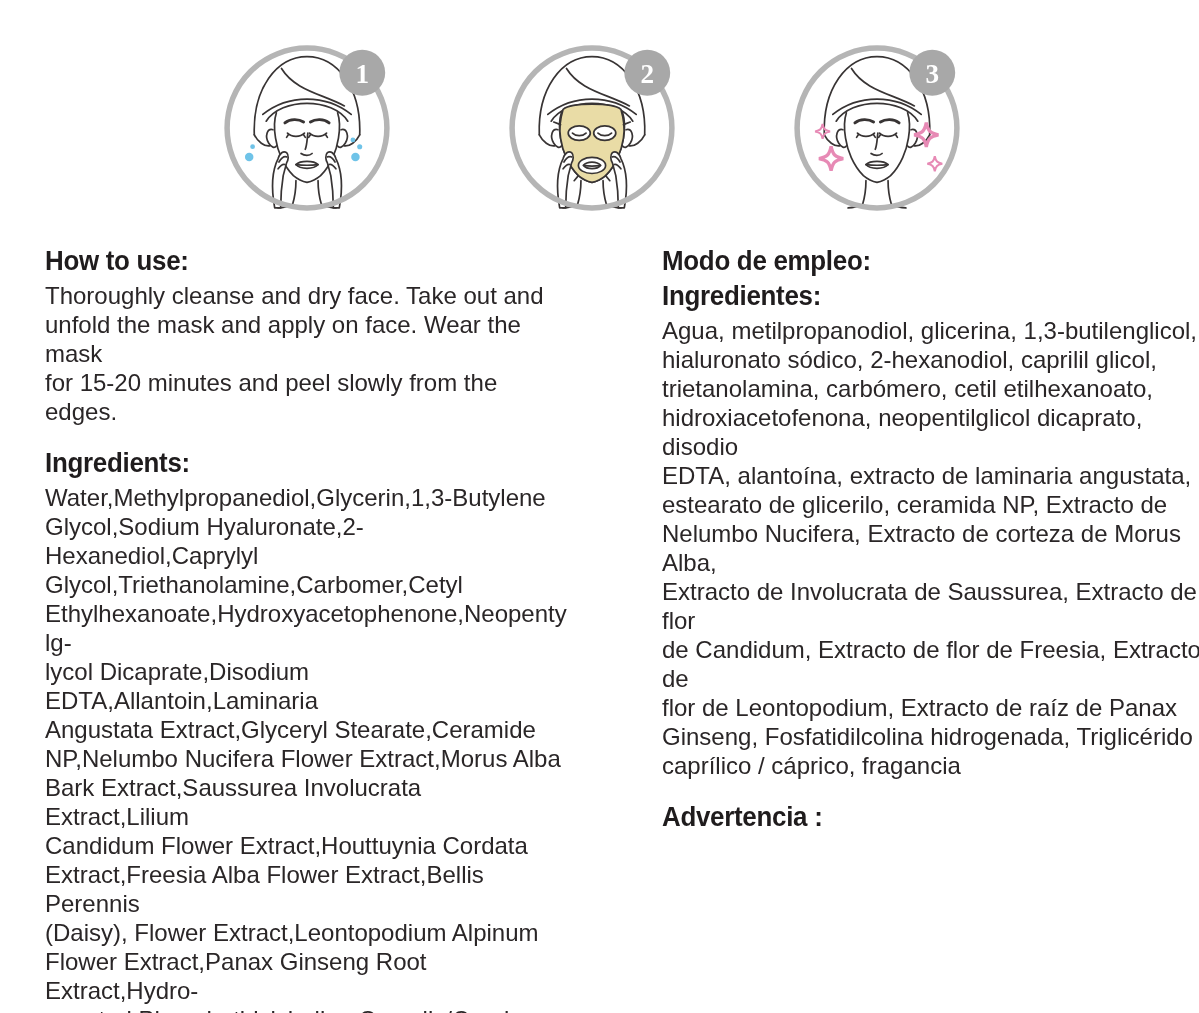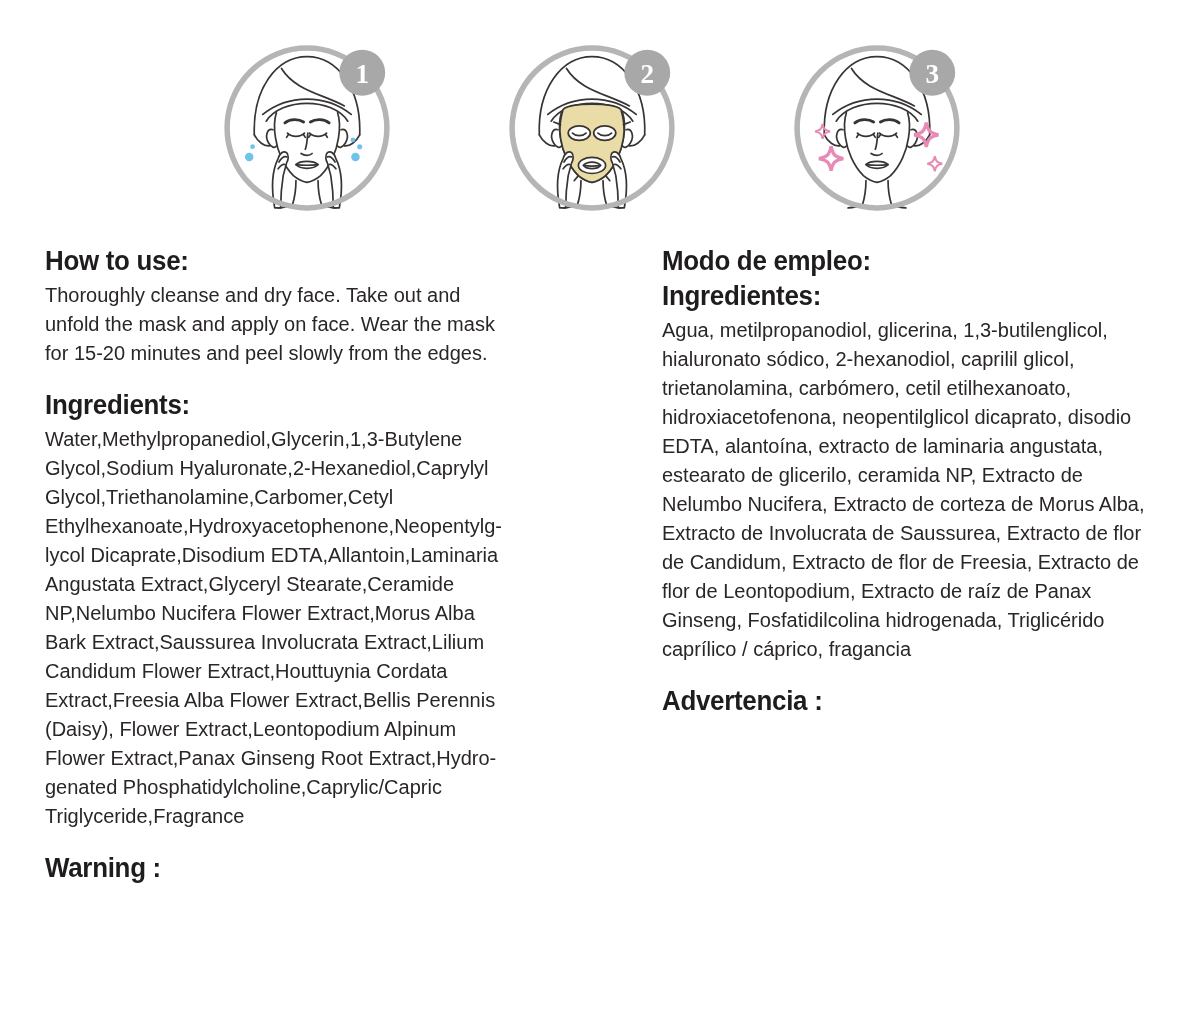--- a/index.html
+++ b/index.html
@@ -27,21 +27,21 @@
     font-size:27px;
     font-weight:bold;
     color:#1f1c1d;
     letter-spacing:-0.3px;
     margin:0 0 4px 0;
     line-height:31px;
     transform:scaleX(0.96);
     transform-origin:left center;
   }
   .section-body{
-    font-size:20px;
+    font-size:24px;
     line-height:29px;
     margin:0 0 22px 0;
     white-space:pre-line;
     overflow-wrap:break-word;
   }
 </style>
 </head>
 <body>
 
 <svg width="0" height="0" style="position:absolute" aria-hidden="true">

